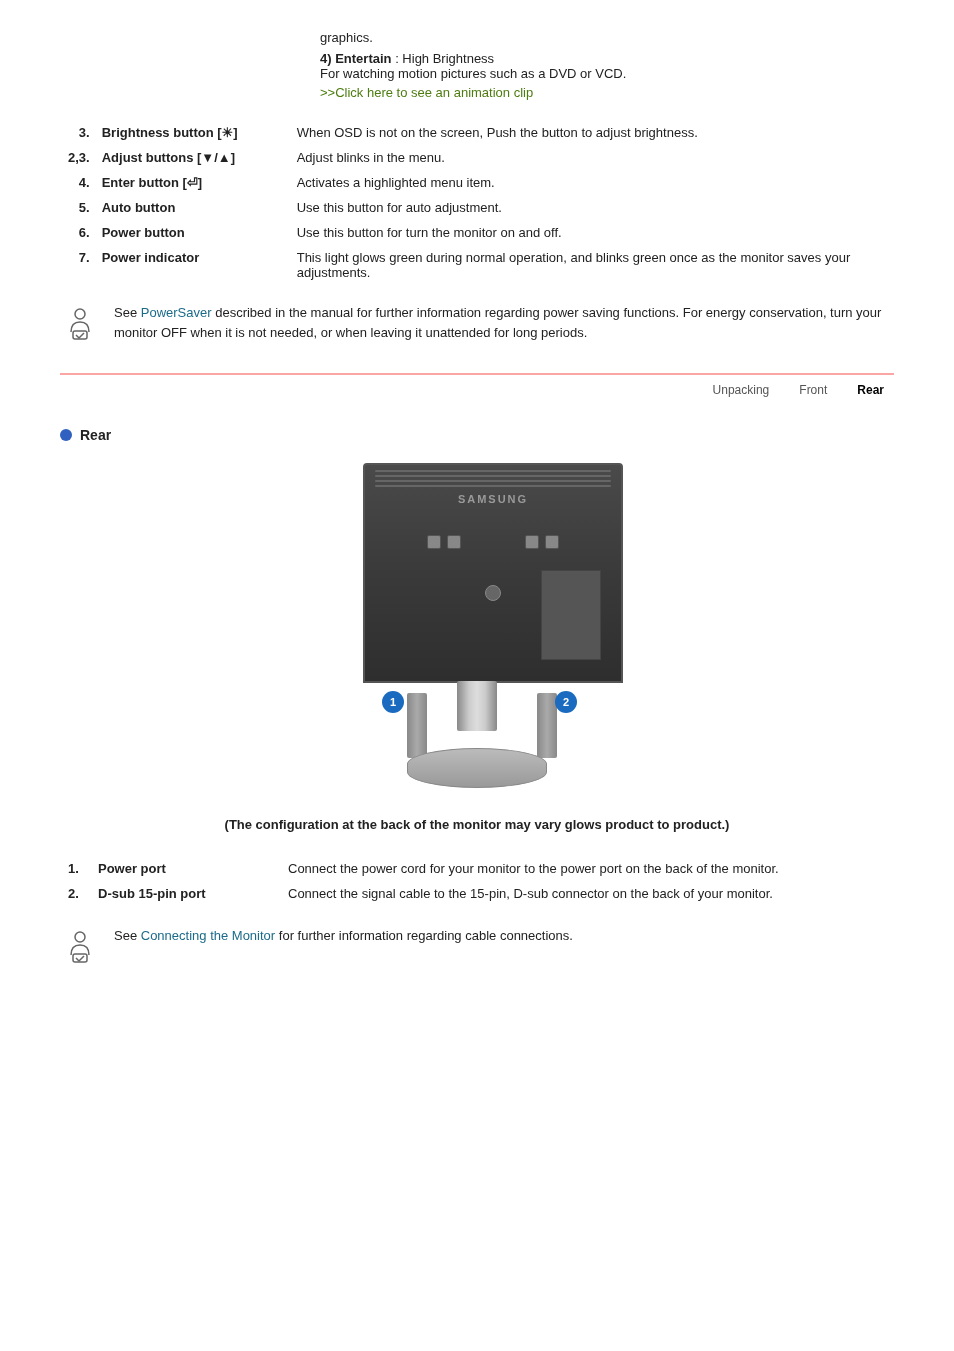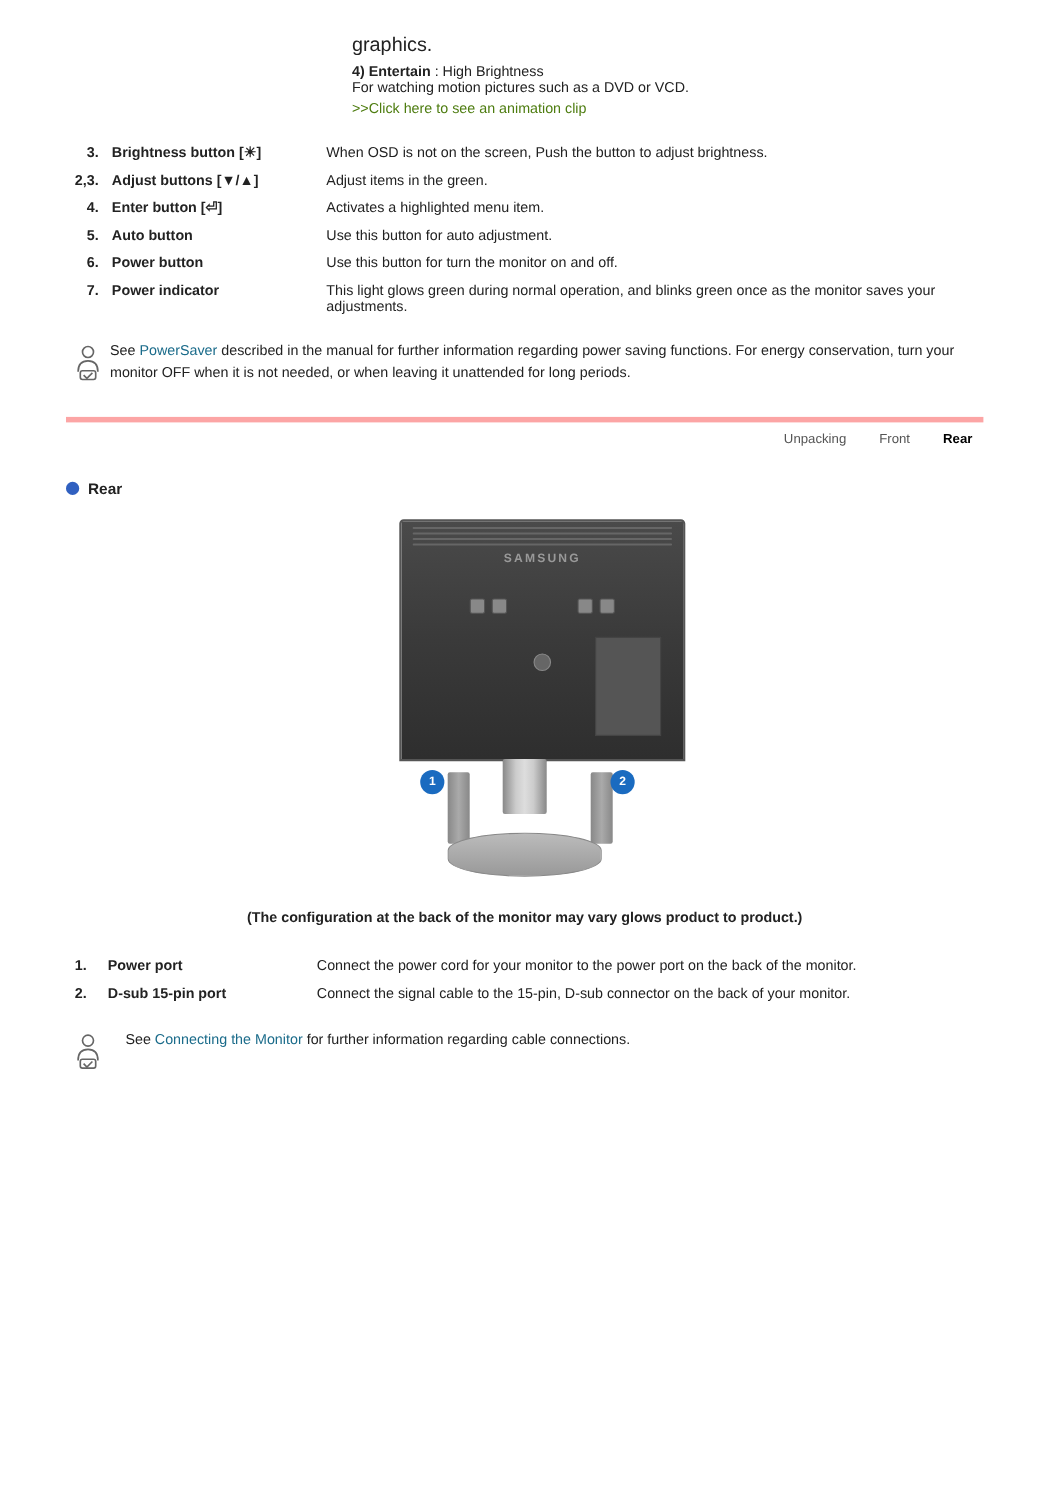--- a/index.html
+++ b/index.html
@@ -13,21 +13,21 @@
       padding: 30px 60px 40px 60px;
     }
 
     .top-section {
       margin-bottom: 20px;
     }
 
     .intro-text {
       margin-left: 260px;
       margin-bottom: 6px;
-      font-size: 18px;
+      font-size: 13px;
     }
 
     .entertain-block {
       margin-left: 260px;
       margin-bottom: 12px;
     }
     .entertain-block .entertain-title {
       font-weight: bold;
       font-size: 13px;
     }
@@ -53,21 +53,21 @@
       font-weight: bold;
     }
     .feature-table .desc-col {
       width: auto;
     }
 
     .note-box {
       display: flex;
       align-items: flex-start;
       margin: 18px 0 30px 0;
-      gap: 0;
+      gap: 14px;
     }
     .note-icon {
       width: 40px;
       height: 40px;
       flex-shrink: 0;
       display: flex;
       align-items: center;
       justify-content: center;
     }
     .note-icon svg {
@@ -79,21 +79,21 @@
       line-height: 1.5;
     }
     .note-text a {
       color: #1a6b8a;
       text-decoration: none;
     }
 
     .nav-bar {
       display: flex;
       justify-content: flex-end;
-      border-top: 5px solid #fca5a5;
+      border-top: 2px solid #fca5a5;
       padding-top: 8px;
       margin-bottom: 30px;
       gap: 30px;
       padding-right: 10px;
     }
     .nav-bar .nav-item {
       font-size: 12px;
       color: #555;
       cursor: pointer;
     }
@@ -355,21 +355,21 @@
 <table class="feature-table">
   <tbody id="feature-tbody">
       <tr>
     <td class="num-col">3.</td>
     <td class="label-col">Brightness button [☀]</td>
     <td class="desc-col">When OSD is not on the screen, Push the button to adjust brightness.</td>
   </tr>
       <tr>
     <td class="num-col">2,3.</td>
     <td class="label-col">Adjust buttons [▼/▲]</td>
-    <td class="desc-col">Adjust items in the green.</td>
+    <td class="desc-col">Adjust blinks in the menu.</td>
   </tr>
       <tr>
     <td class="num-col">4.</td>
     <td class="label-col">Enter button [⏎]</td>
     <td class="desc-col">Activates a highlighted menu item.</td>
   </tr>
       <tr>
     <td class="num-col">5.</td>
     <td class="label-col">Auto button</td>
     <td class="desc-col">Use this button for auto adjustment.</td>

